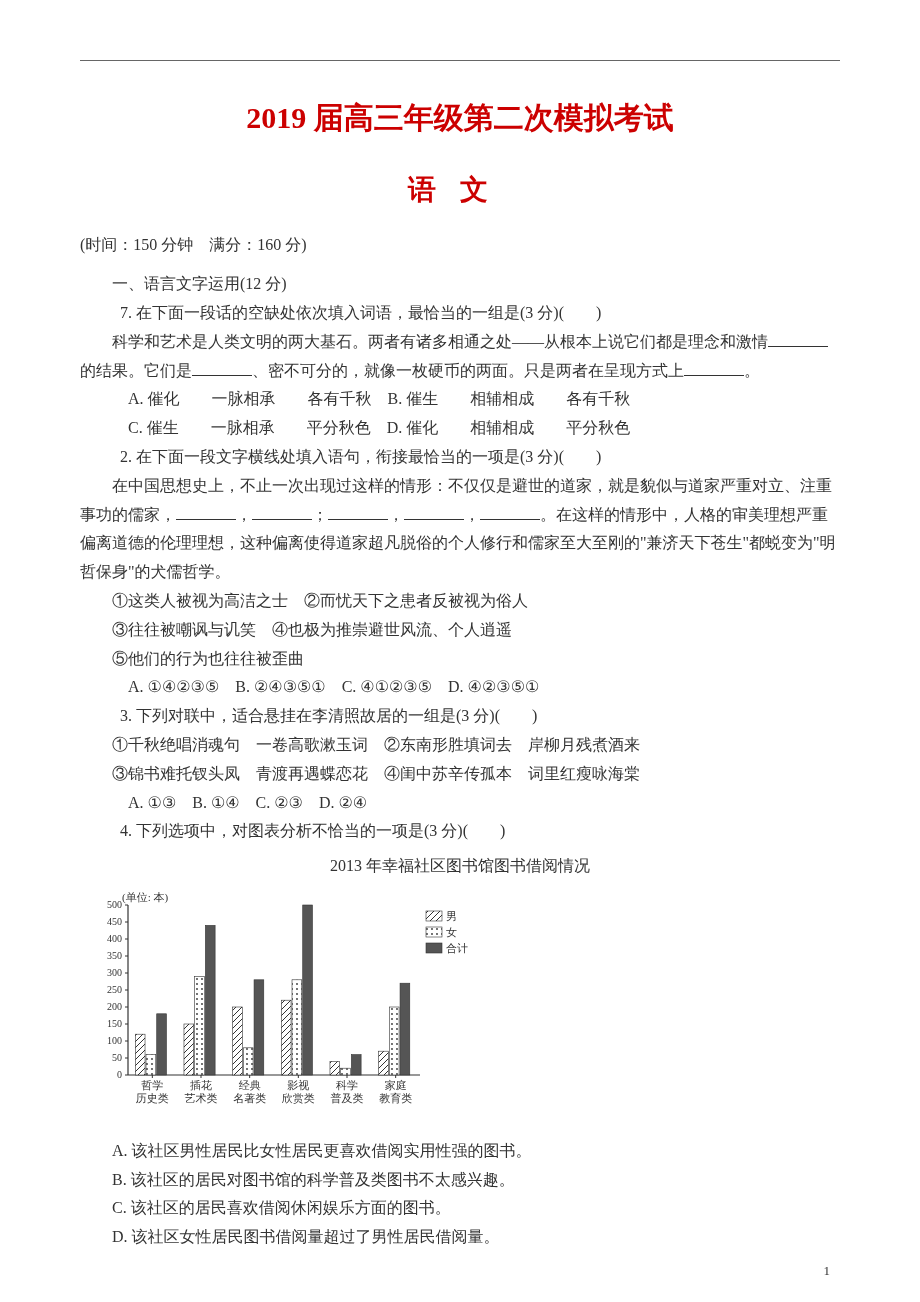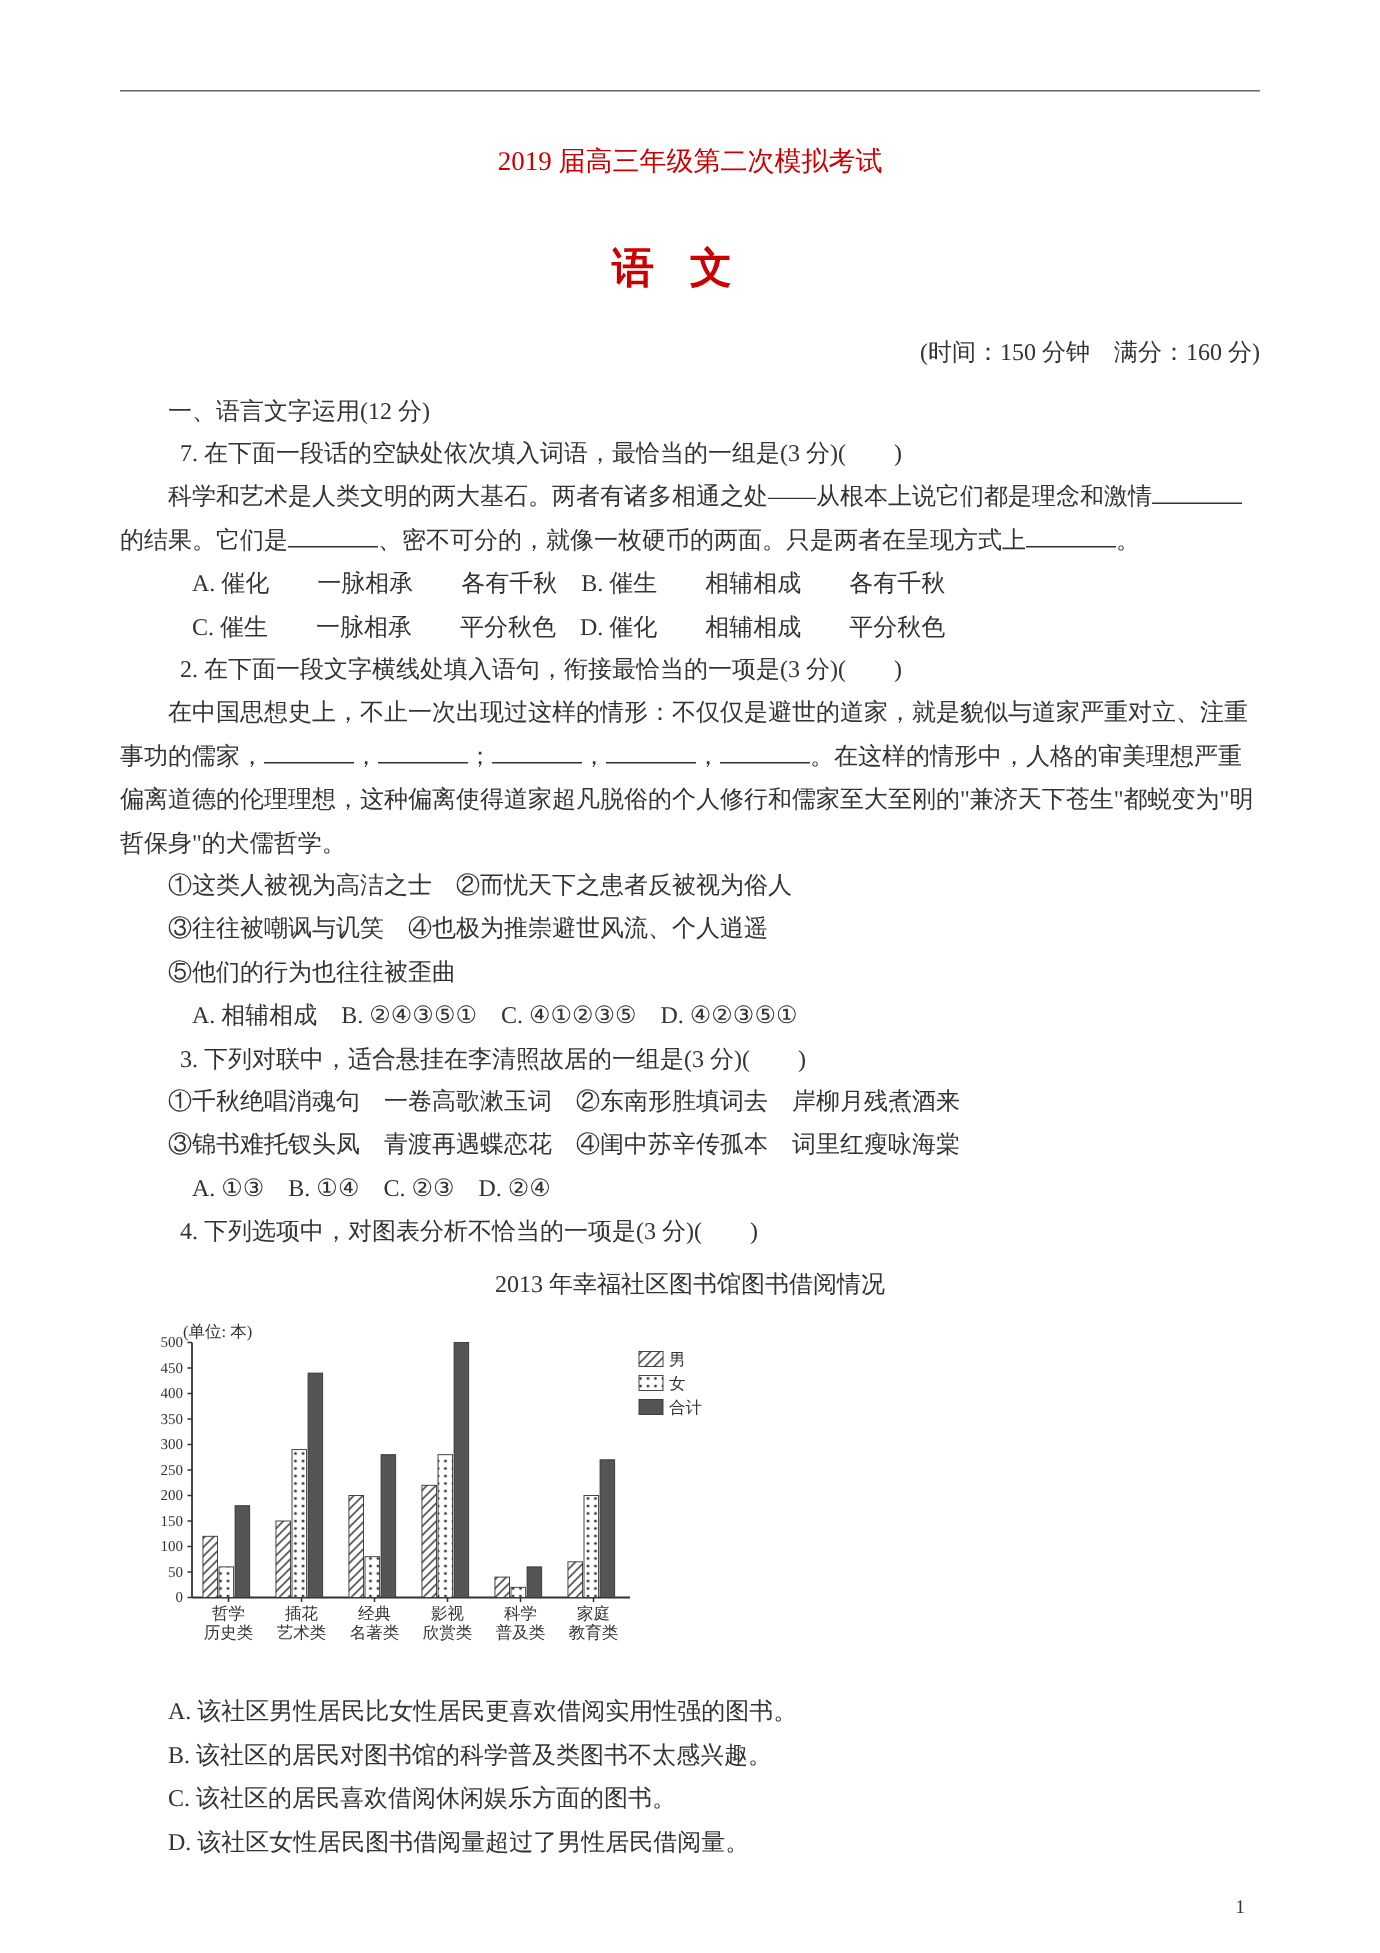--- a/index.html
+++ b/index.html
@@ -13,35 +13,35 @@
       line-height: 1.8;
       padding: 60px 80px 40px 80px;
       position: relative;
     }
     .top-rule {
       border-top: 1px solid #666;
       margin-bottom: 30px;
     }
     .title-main {
       color: #c00;
-      font-size: 18px;
-      font-weight: normal;
+      font-size: 30px;
+      font-weight: bold;
       text-align: center;
-      margin-bottom: 32px;
+      margin-bottom: 20px;
     }
     .title-sub {
       color: #c00;
       font-size: 28px;
       font-weight: bold;
       text-align: center;
       letter-spacing: 24px;
       margin-bottom: 16px;
     }
     .exam-info {
-      text-align: right;
+      text-align: left;
       margin-bottom: 10px;
     }
     .section-header {
       text-indent: 2em;
     }
     .para {
       text-indent: 2em;
     }
     .question {
       text-indent: 2.5em;
@@ -93,21 +93,21 @@
 <div class="opt-row"><span>A. 催化　　一脉相承　　各有千秋</span>　<span>B. 催生　　相辅相成　　各有千秋</span></div>
 <div class="opt-row"><span>C. 催生　　一脉相承　　平分秋色</span>　<span>D. 催化　　相辅相成　　平分秋色</span></div>
 
 <div class="question">2. 在下面一段文字横线处填入语句，衔接最恰当的一项是(3 分)(　　)</div>
 <div class="para">
   <span>在中国思想史上，不止一次出现过这样的情形：不仅仅是避世的道家，就是貌似与道家严重对立、注重事功的儒家，</span><span class="blank"></span><span>，</span><span class="blank"></span><span>；</span><span class="blank"></span><span>，</span><span class="blank"></span><span>，</span><span class="blank"></span><span>。在这样的情形中，人格的审美理想严重偏离道德的伦理理想，这种偏离使得道家超凡脱俗的个人修行和儒家至大至刚的"兼济天下苍生"都蜕变为"明哲保身"的犬儒哲学。</span>
 </div>
 <div class="para">①这类人被视为高洁之士　②而忧天下之患者反被视为俗人</div>
 <div class="para">③往往被嘲讽与讥笑　④也极为推崇避世风流、个人逍遥</div>
 <div class="para">⑤他们的行为也往往被歪曲</div>
-<div class="options">A. 相辅相成　B. ②④③⑤①　C. ④①②③⑤　D. ④②③⑤①</div>
+<div class="options">A. ①④②③⑤　B. ②④③⑤①　C. ④①②③⑤　D. ④②③⑤①</div>
 
 <div class="question">3. 下列对联中，适合悬挂在李清照故居的一组是(3 分)(　　)</div>
 <div class="para">①千秋绝唱消魂句　一卷高歌漱玉词　②东南形胜填词去　岸柳月残煮酒来</div>
 <div class="para">③锦书难托钗头凤　青渡再遇蝶恋花　④闺中苏辛传孤本　词里红瘦咏海棠</div>
 <div class="options">A. ①③　B. ①④　C. ②③　D. ②④</div>
 
 <div class="question">4. 下列选项中，对图表分析不恰当的一项是(3 分)(　　)</div>
 <div class="chart-title">2013 年幸福社区图书馆图书借阅情况</div>
 
 <div class="chart-wrap">

